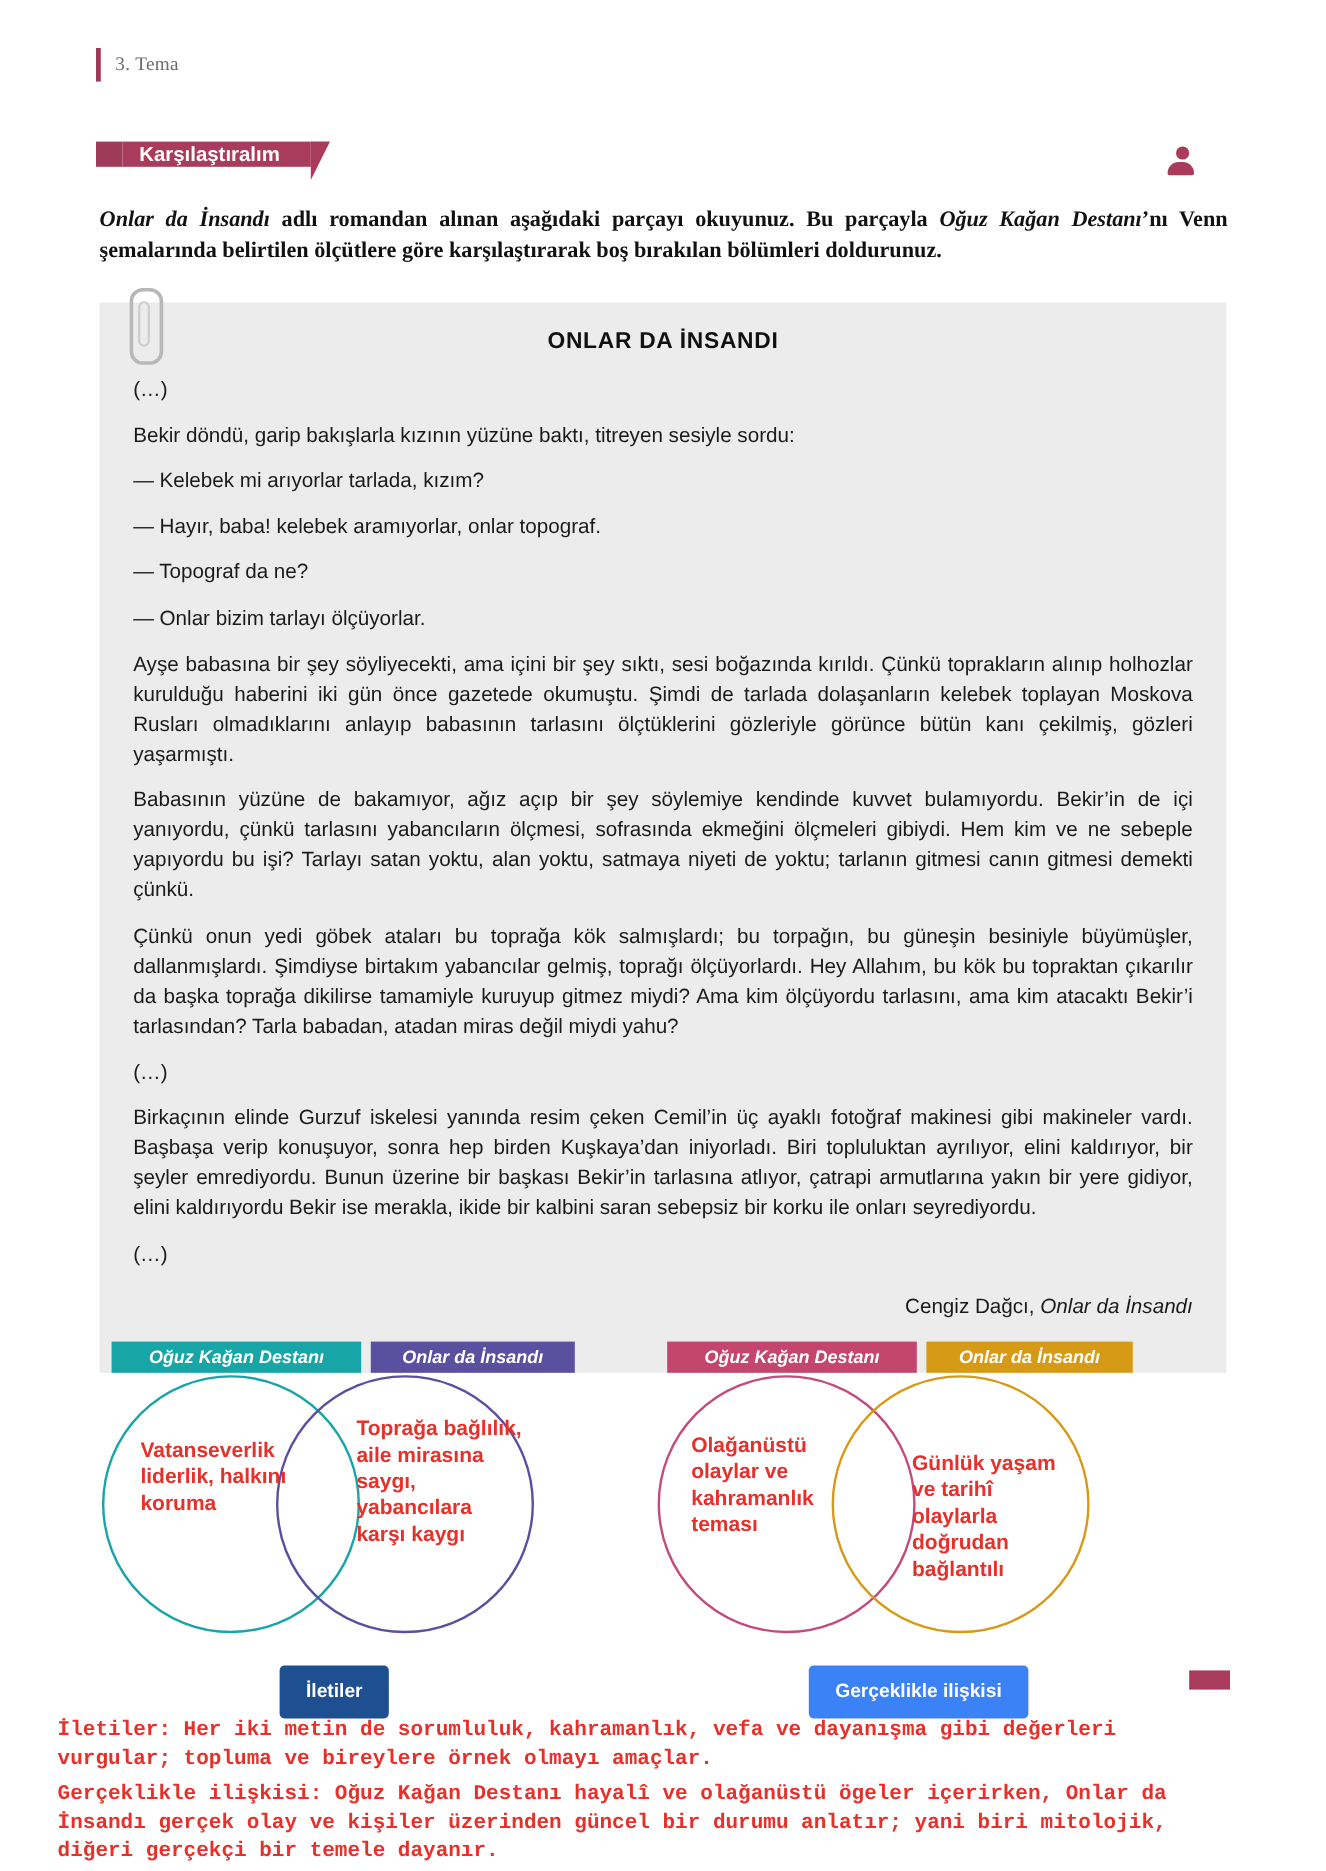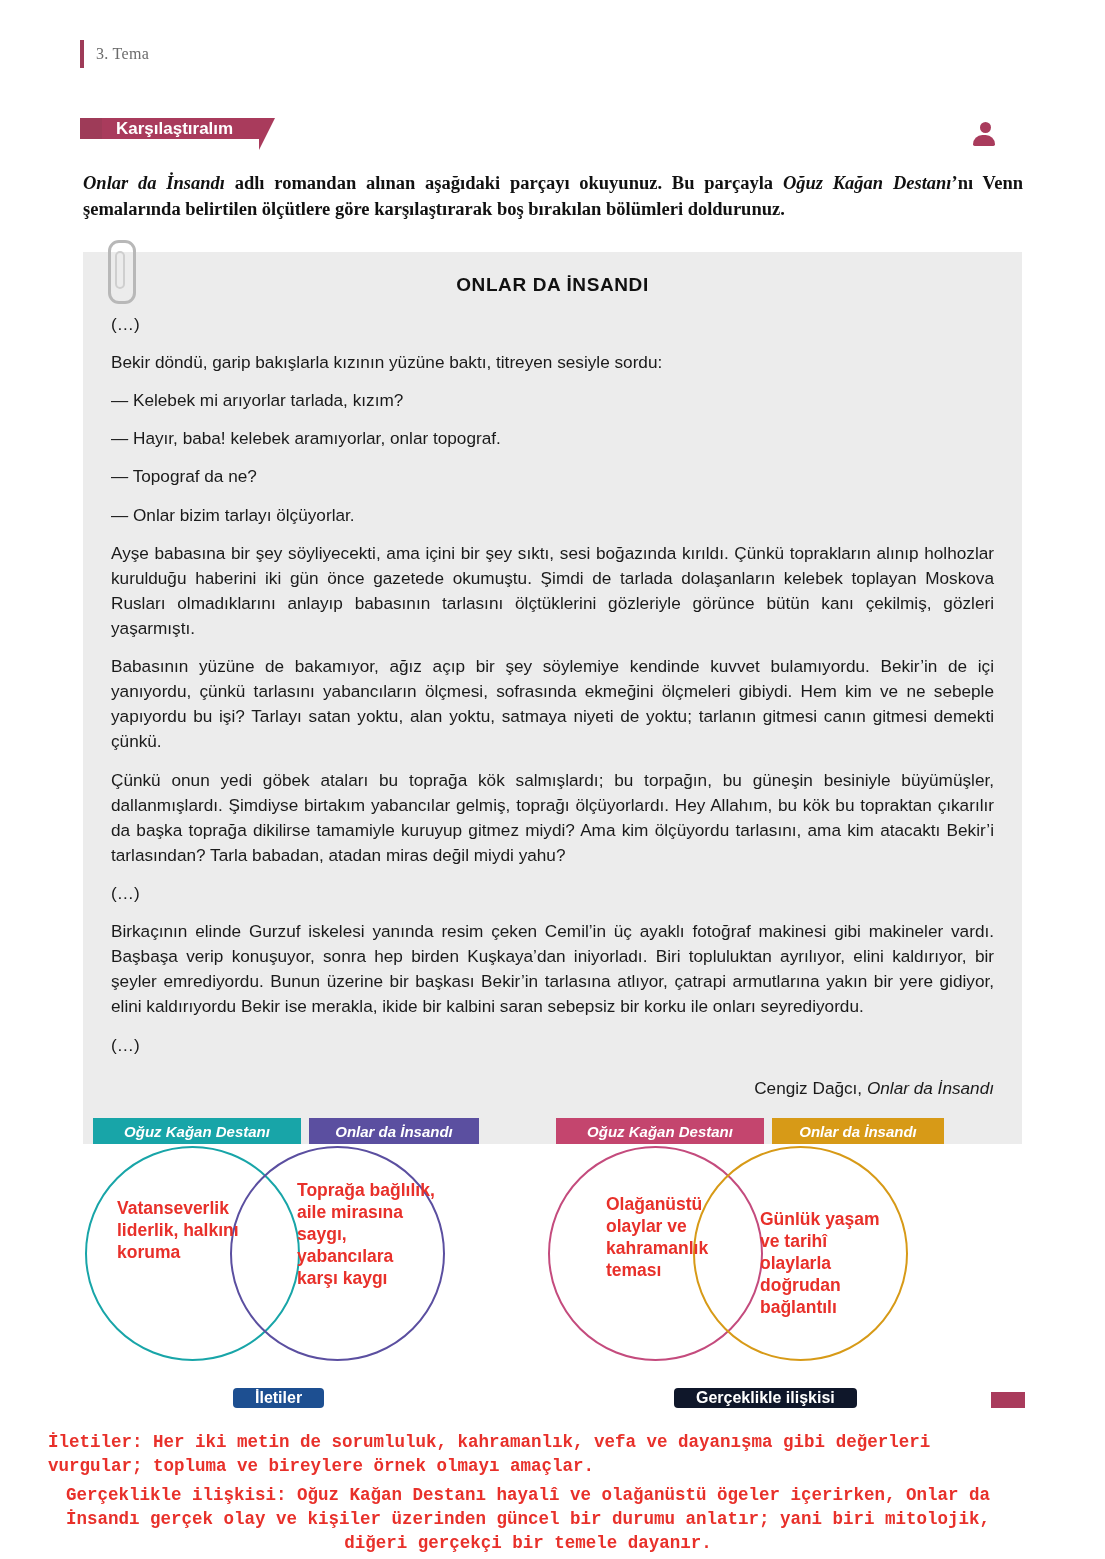--- a/index.html
+++ b/index.html
@@ -210,40 +210,40 @@
   .venn-text {
     position: absolute;
     color: #e8302a;
     font-size: 17.5px;
     font-weight: bold;
     line-height: 1.25;
     width: 140px;
   }
   .g1 .txt-left  { left: 32px;  top: 80px; }
   .g1 .txt-right { left: 212px; top: 62px; }
-  .g2 .txt-left  { left: 28px;  top: 76px; margin-left: 30px; }
+  .g2 .txt-left  { left: 28px;  top: 76px; }
   .g2 .txt-right { left: 212px; top: 72px; margin-top: 19px; }
 
   .pill {
     position: absolute;
     top: 270px;
-    height: 20px;
+    height: 44px;
     display: flex;
     align-items: center;
     justify-content: center;
     color: #ffffff;
     font-size: 16px;
     font-weight: bold;
     border-radius: 4px;
     padding: 0 22px;
     box-sizing: border-box;
     white-space: nowrap;
   }
   .g1 .pill { left: 148px; background: #1d4f91; }
-  .g2 .pill { left: 126px; background: #0f172a; }
+  .g2 .pill { left: 126px; background: #3b82f6; }
 
   .corner-mark {
     position: absolute;
     top: 1392px;
     right: 80px;
     width: 34px;
     height: 16px;
     background: #a93b5c;
   }
 
@@ -252,21 +252,21 @@
     position: absolute;
     left: 48px;
     width: 960px;
     color: #e8302a;
     font-size: 17.5px;
     font-weight: bold;
     line-height: 1.38;
     font-family: Liberation Mono, monospace;
   }
   .answer-1 { top: 1430px; }
-  .answer-2 { top: 1483px; text-align: center; }
+  .answer-2 { top: 1483px; }
 </style>
 </head>
 <body>
 
 <div class="page-header">
   <div class="header-bar"></div>
   <div class="header-text">3. Tema</div>
 </div>
 
 <div class="banner-wrap">

